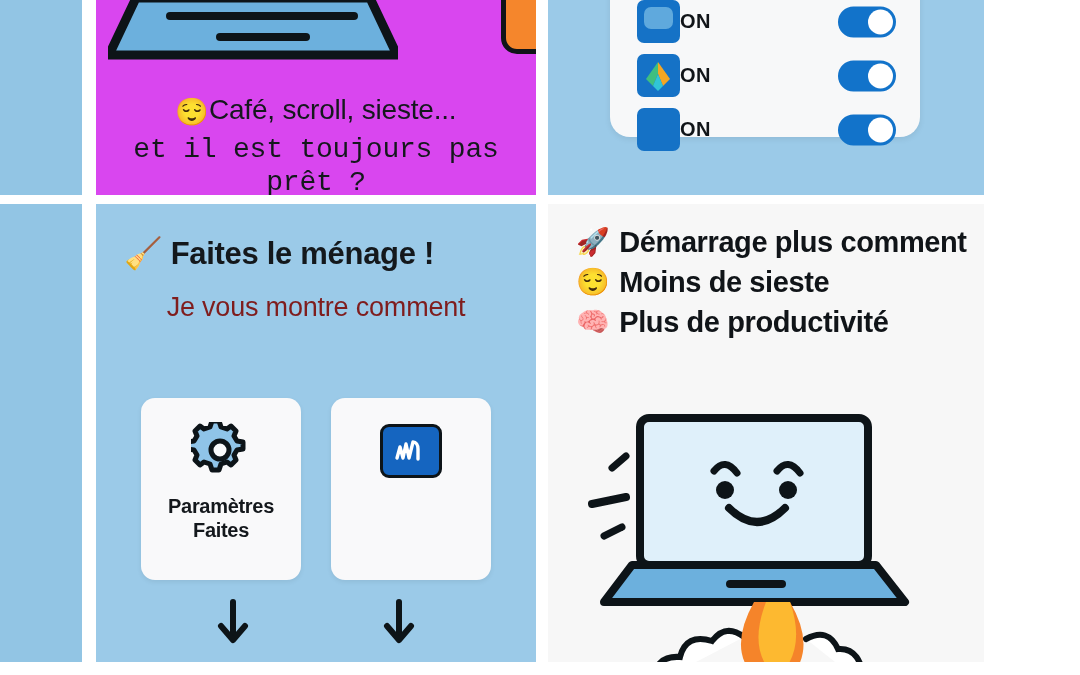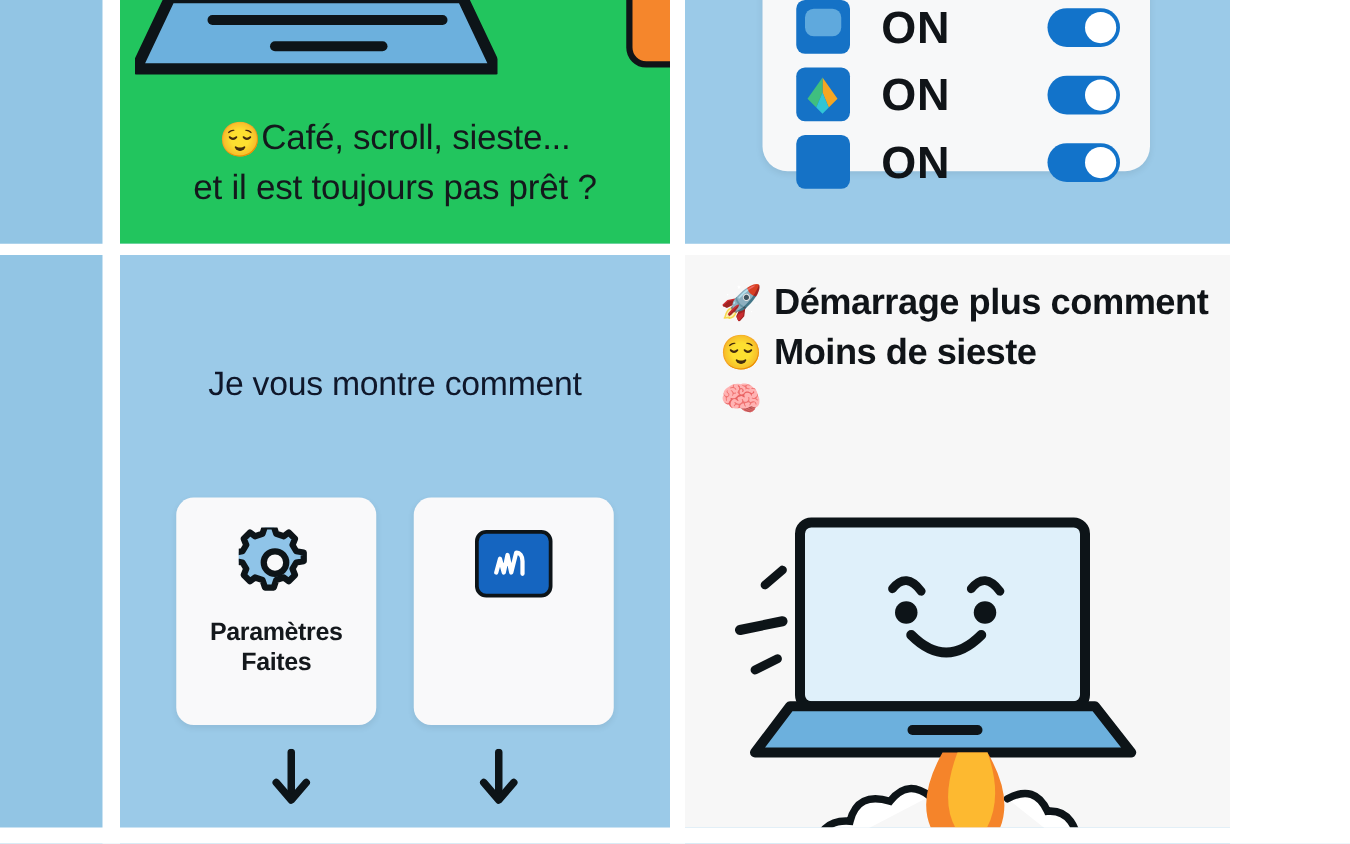--- a/index.html
+++ b/index.html
@@ -19,40 +19,40 @@
   
   .gutter{position:absolute;background:#ffffff;}
   .gut-left   {left:82px;  top:0;     width:14px;  height:675px;}
   .gut-mid-v  {left:536px; top:0;     width:12px;  height:675px;}
   .gut-right  {left:984px; top:0;     width:96px;  height:675px;}
   .gut-h      {left:0;     top:195px; width:1080px;height:9px;}
   .gut-bottom {left:0;     top:662px; width:1080px;height:13px;}
 
   
   .panel{position:absolute;overflow:hidden;}
-  .p-tl{left:96px;  top:0;     width:440px; height:195px; background:#22c55e;}
+  .p-tl{left:96px;  top:0;     width:440px; height:195px; background:#d946ef;}
   .p-tr{left:548px; top:0;     width:436px; height:195px; background:#9bcae8;}
   .p-bl{left:96px;  top:204px; width:440px; height:458px; background:#9bcae8;}
   .p-br{left:548px; top:204px; width:436px; height:458px; background:#f7f7f7;}
 
   
   .laptop-base{
     position:absolute;left:12px;top:-62px;width:290px;height:122px;
   }
   .mug{
     position:absolute;left:405px;top:-66px;width:108px;height:110px;
     background:#f5862c;border:5px solid #101418;
     border-radius:8px 8px 16px 16px;
   }
   .cap{
     position:absolute;left:0;width:440px;text-align:center;
     color:#14181c;font-size:28px;line-height:1.18;letter-spacing:-0.2px;
   }
   .cap-1{top:93px;}
-  .cap-2{top:133px;}
+  .cap-2{top:133px;font-family:Liberation Mono, monospace;}
   .cap .emo{font-size:27px;vertical-align:-2px;}
 
   
   .toggle-card{
     position:absolute;left:62px;top:-106px;width:310px;height:243px;
     background:#f7f8f9;border-radius:20px;
     box-shadow:0 2px 6px rgba(0,0,0,.08);
   }
   .trow{
     position:absolute;left:0;width:310px;height:63px;
@@ -61,40 +61,40 @@
   .trow.r0{top:96px;} .trow.r1{top:150px;} .trow.r2{top:204px;}
   .app-tile{
     width:43px;height:43px;border-radius:7px;background:#1572c6;
     margin-left:27px;flex:none;position:relative;
   }
   .app-tile .inner-rr{
     position:absolute;left:7px;top:7px;width:29px;height:22px;
     background:#5fa9dd;border-radius:7px;
   }
   .on-label{
-    margin-left:25px;font-size:36px;font-weight:700;color:#101418;
+    font-size:20px;font-weight:700;color:#101418;
     letter-spacing:.5px;
   }
   .switch{
     position:absolute;right:24px;top:50%;transform:translateY(-50%);
     width:58px;height:31px;border-radius:16px;background:#1273ca;
   }
   .switch .knob{
     position:absolute;right:3px;top:3px;width:25px;height:25px;
     border-radius:50%;background:#ffffff;
   }
 
   
   .bl-head{
     position:absolute;left:28px;top:31px;width:400px;
     font-size:31px;font-weight:700;color:#14181c;letter-spacing:-.3px;
   }
   .bl-sub{
     position:absolute;left:0;top:85px;width:440px;text-align:center;
-    font-size:27px;line-height:1.34;color:#0f172a;letter-spacing:-.2px;
+    font-size:27px;line-height:1.34;color:#7f1d1d;letter-spacing:-.2px;
   }
   .cards{
     position:absolute;left:0;top:194px;width:440px;
     display:flex;justify-content:center;gap:30px;
   }
   .appcard{
     width:160px;height:182px;background:#f9f9fa;border-radius:14px;
     display:flex;flex-direction:column;align-items:center;
     box-shadow:0 2px 5px rgba(0,0,0,.07);
   }
@@ -176,20 +176,24 @@
         <div class="switch">
             <div class="knob"></div>
           </div>
       </div>
 
     </div>
   </div>
 
   <div class="panel p-bl">
 
+    <div class="bl-head">
+      <span>🧹</span>
+      <span>Faites le ménage !</span>
+    </div>
 
     <div class="bl-sub">
       <div>Je vous montre comment</div>
     </div>
 
     <div class="cards">
 
       <div class="appcard">
         <div class="ic">
           <svg width="60" height="58" viewBox="0 0 60 58">
@@ -233,20 +237,21 @@
       <div class="ben">
         <span class="bemo">🚀</span>
         <span>Démarrage plus comment</span>
       </div>
       <div class="ben">
         <span class="bemo">😌</span>
         <span>Moins de sieste</span>
       </div>
       <div class="ben">
         <span class="bemo">🧠</span>
+        <span>Plus de productivité</span>
       </div>
     </div>
 
     <svg class="hero" viewBox="0 0 384 290">
 
       <line x1="38" y1="72" x2="52" y2="60" stroke="#0d1418" stroke-width="7" stroke-linecap="round"></line>
       <line x1="18" y1="108" x2="52" y2="101" stroke="#0d1418" stroke-width="8" stroke-linecap="round"></line>
       <line x1="30" y1="140" x2="48" y2="131" stroke="#0d1418" stroke-width="7" stroke-linecap="round"></line>
 
       <rect x="66" y="22" width="228" height="147" rx="9" fill="#dff0fa" stroke="#0d1418" stroke-width="8"></rect>

